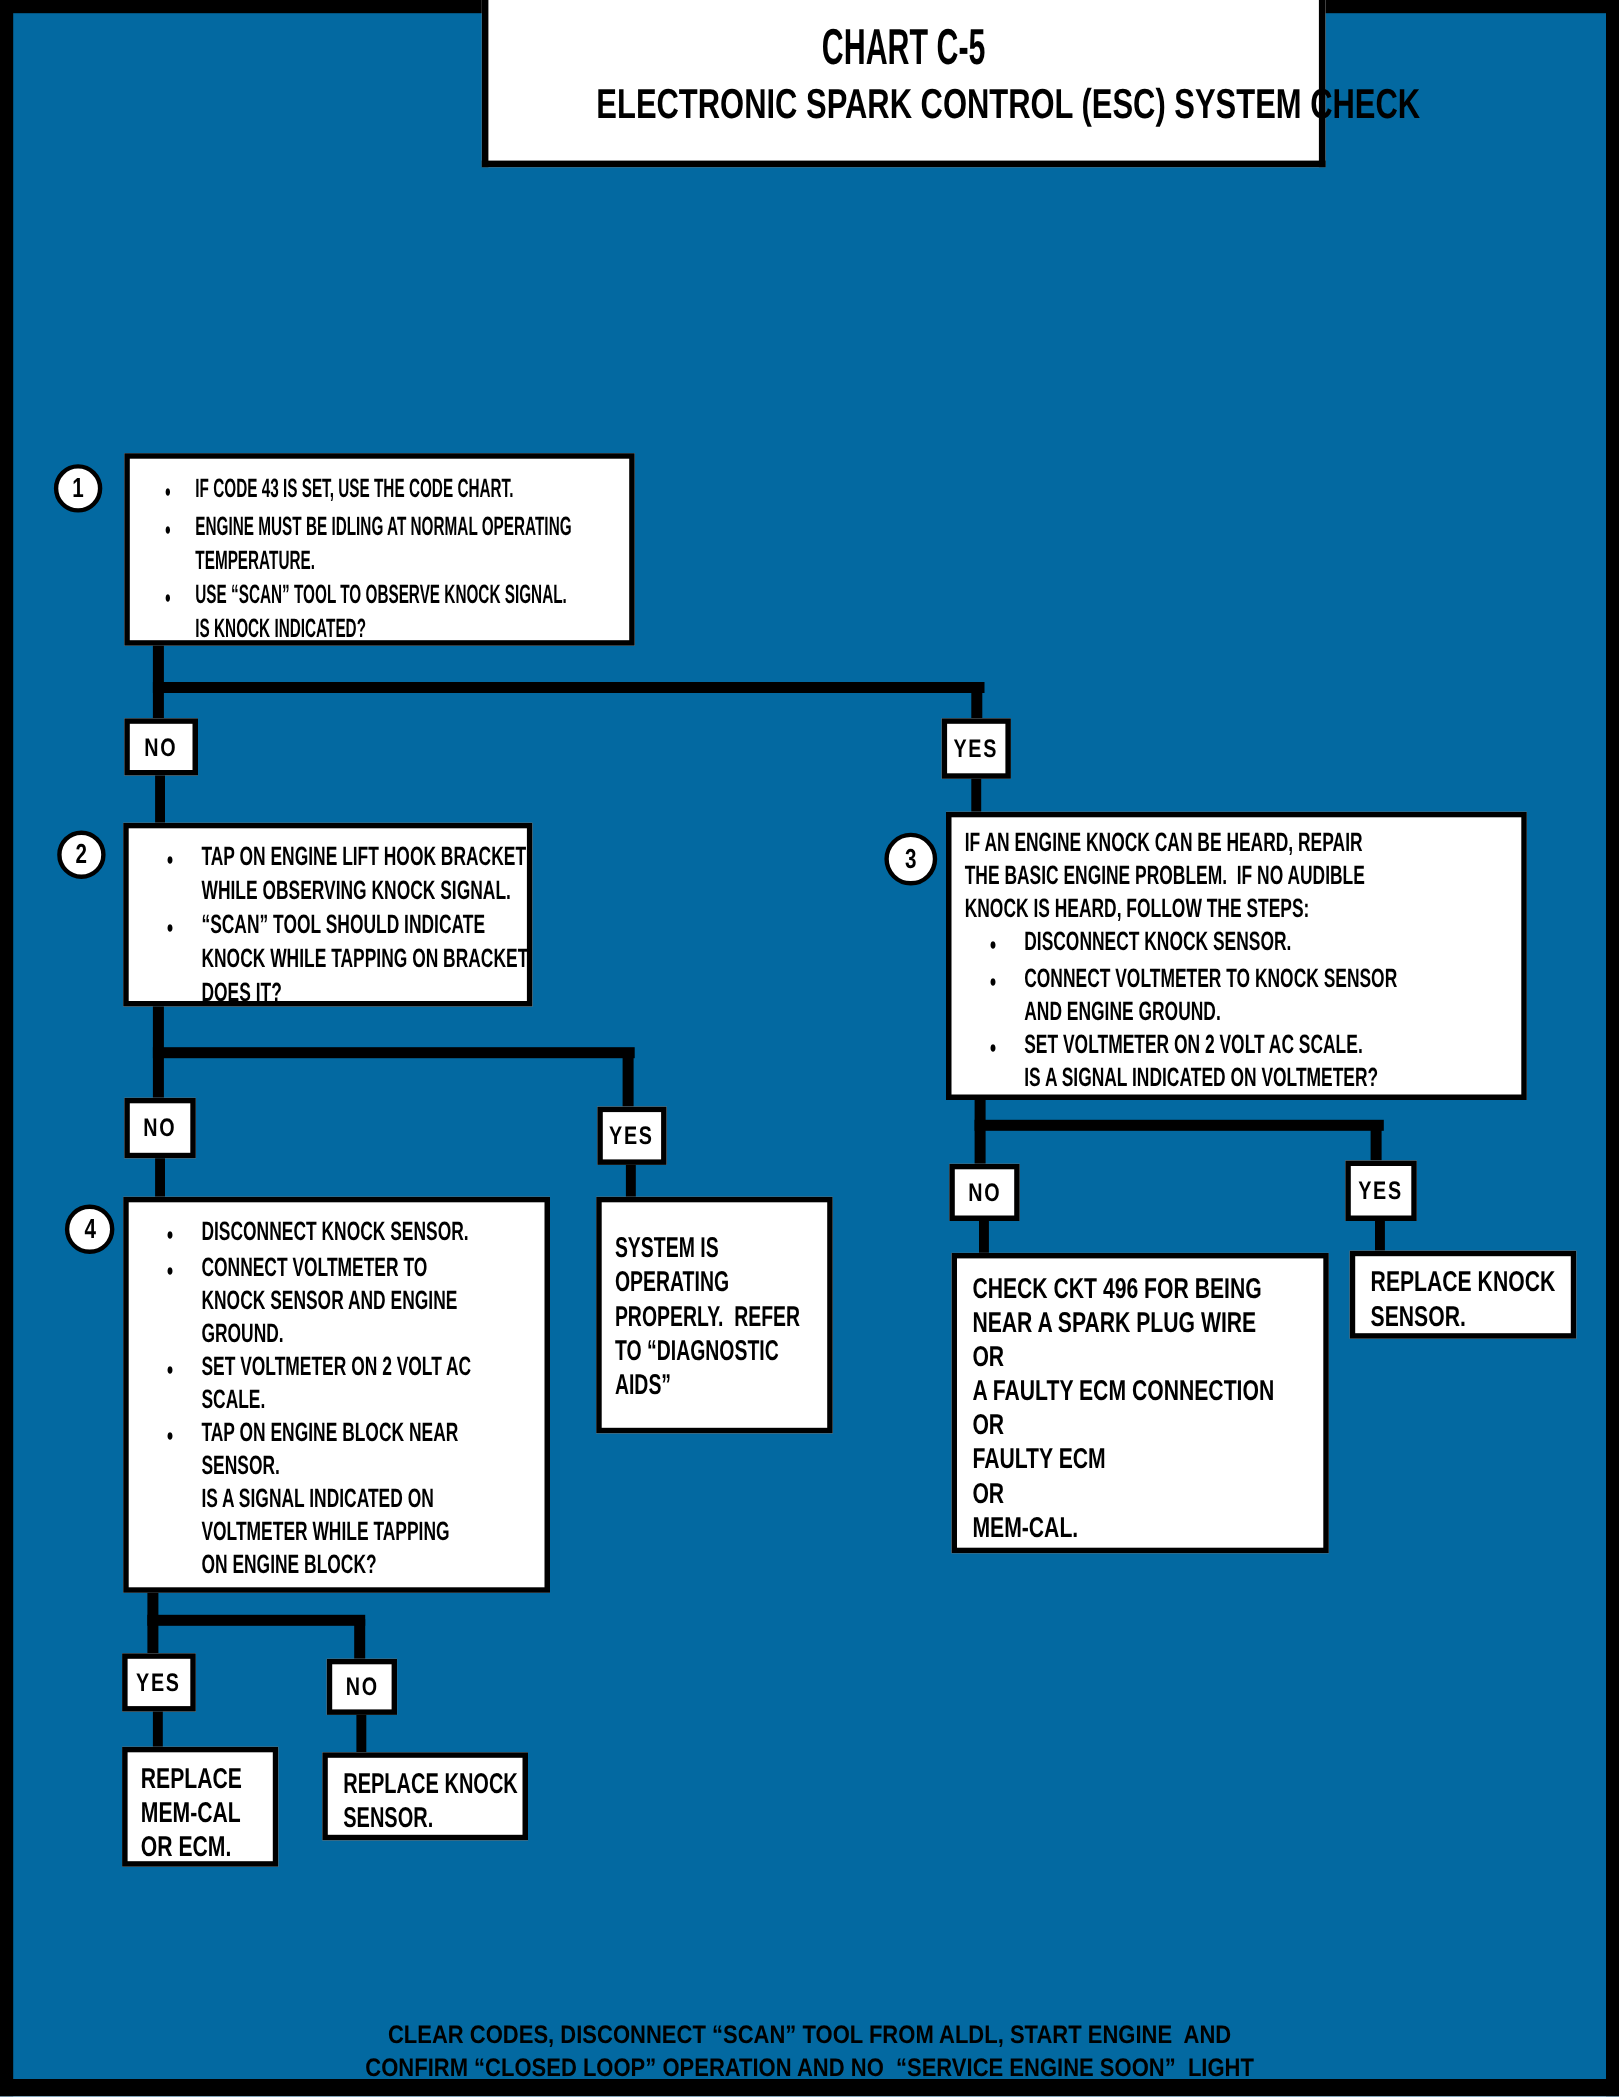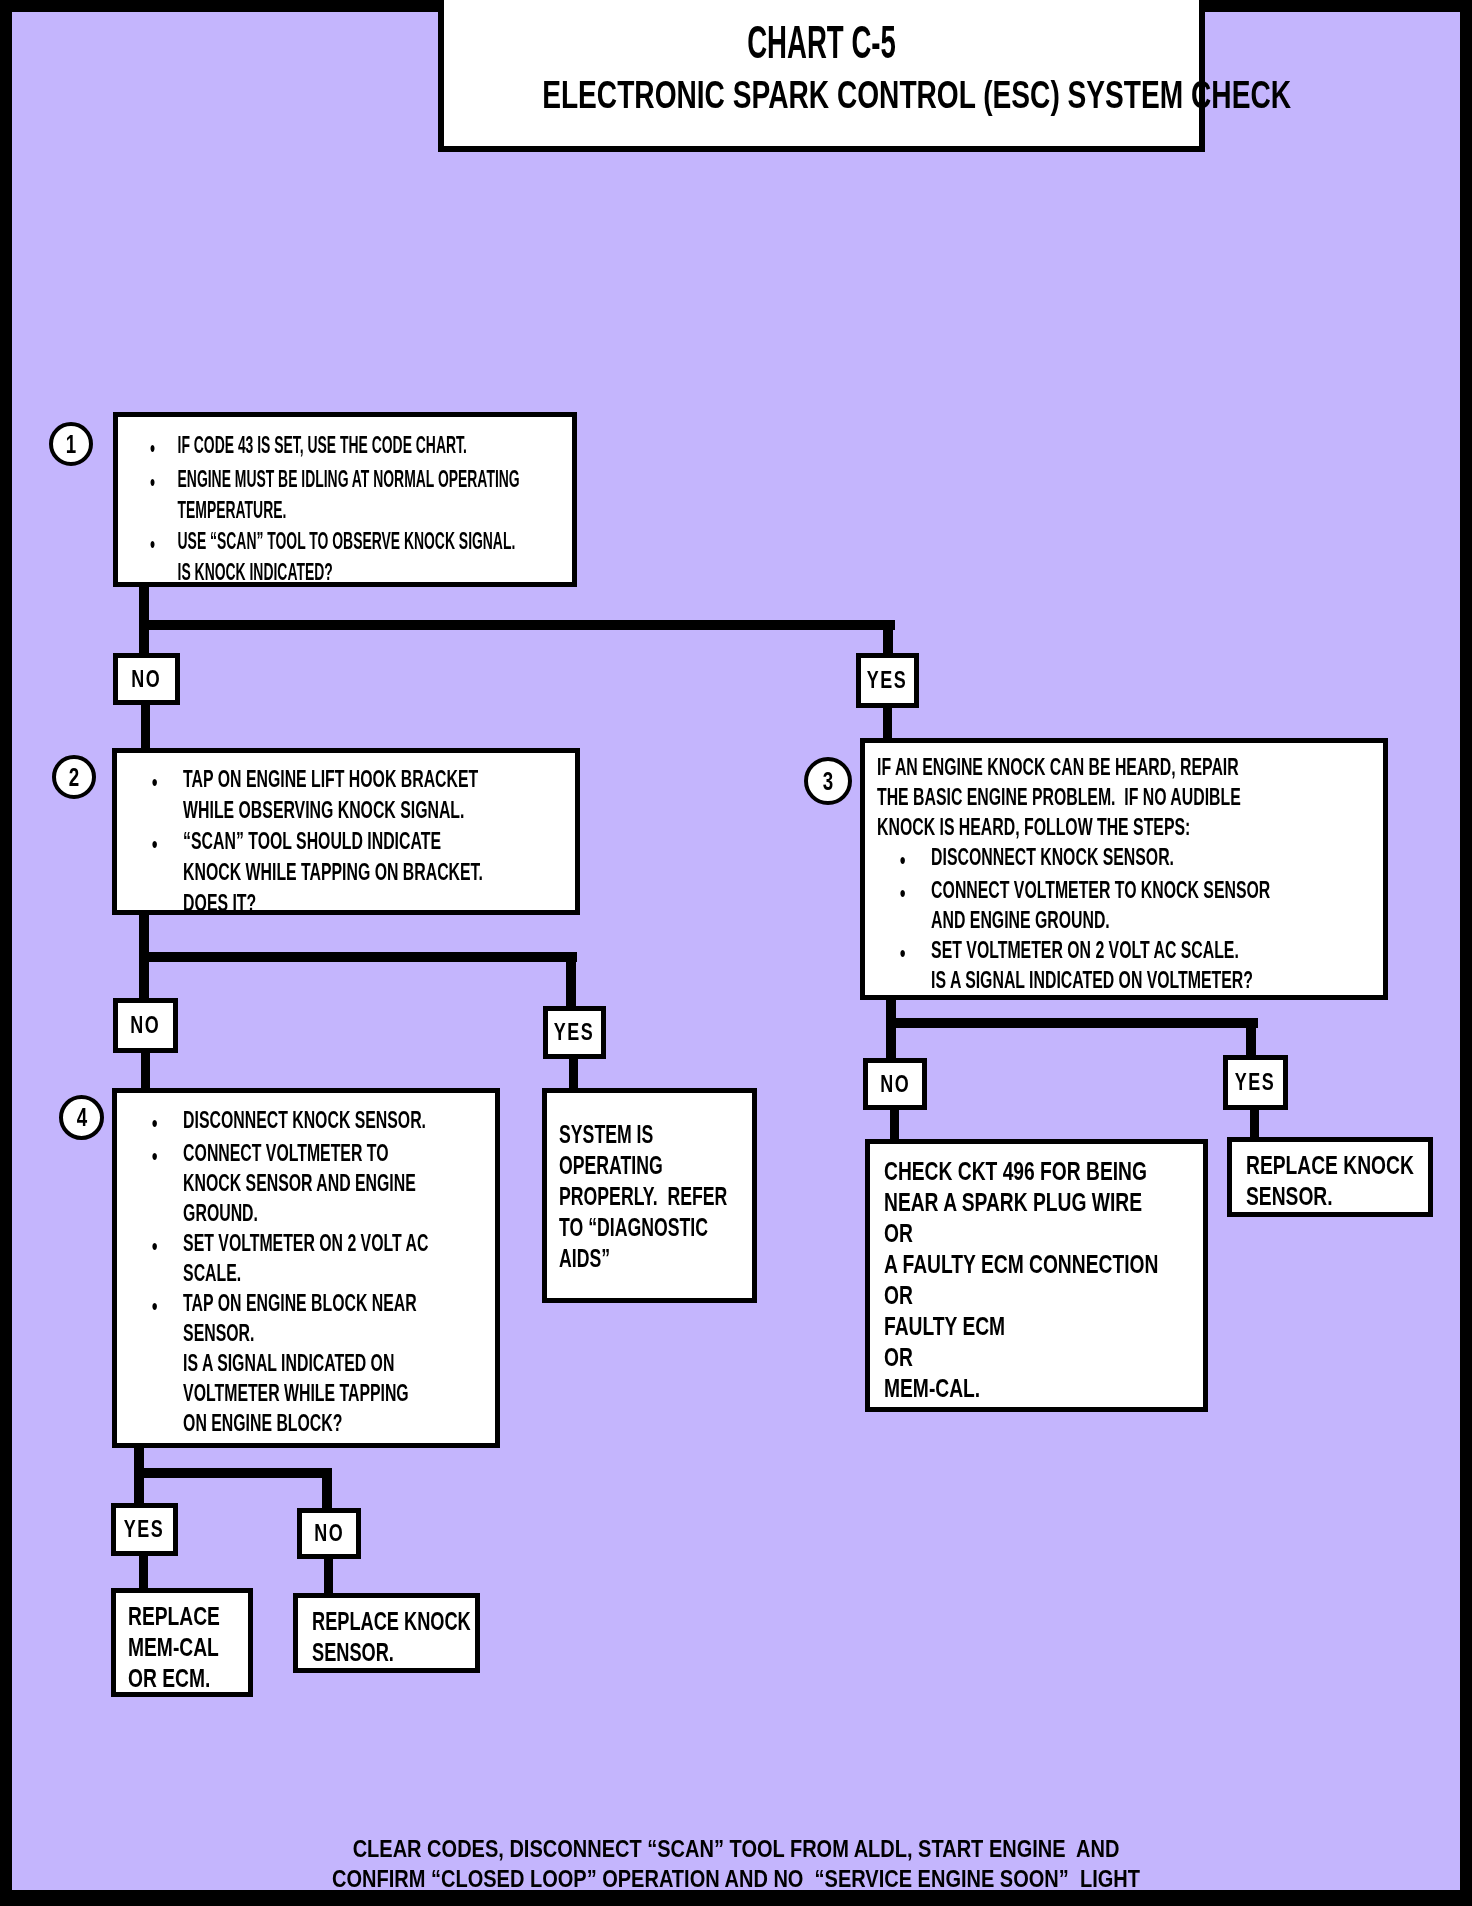--- a/index.html
+++ b/index.html
@@ -1,18 +1,18 @@
 <!DOCTYPE html>
 <html><head>
 <meta charset="utf-8">
 <style>
   * { margin:0; padding:0; box-sizing:border-box; }
   html,body { background:#ffffff; }
   .page {
-    position:relative; width:1472px; height:1906px; background:#c4b5fd;
+    position:relative; width:1472px; height:1906px; background:#0369a1;
     font-family:"Liberation Sans", sans-serif; color:#000; overflow:hidden;
   }
   .edge { position:absolute; background:#000; }
 
   
   .title-box {
     position:absolute; left:438px; top:0; width:767px; height:152px;
     background:#fff; border:6px solid #000; border-top:none; padding-top:16px;
   }
   .t1 { text-align:center; font-weight:700; font-size:46px; line-height:52px;
@@ -96,21 +96,21 @@
   <div class="lbl" style="left:856px;top:653px;width:63px;height:55px;">
     <span>YES</span>
   </div>
 
   <div class="conn" style="left:141px;top:705px;width:9px;height:43px;"></div>
   <div class="conn" style="left:883px;top:708px;width:9px;height:30px;"></div>
 
   <div class="badge" style="left:52px;top:755px;width:44px;height:44px;">
     <span>2</span>
   </div>
-  <div class="node" style="left:112px;top:748px;width:468px;height:167px;">
+  <div class="node" style="left:112px;top:748px;width:372px;height:167px;">
     <div class="ctext" style="--sx:.66;">
       <div class="bi">
           <span class="dot"></span>
           <span class="bt">TAP ON ENGINE LIFT HOOK BRACKET
 WHILE OBSERVING KNOCK SIGNAL.</span>
         </div>
       <div class="bi">
           <span class="dot"></span>
           <span class="bt">“SCAN” TOOL SHOULD INDICATE
 KNOCK WHILE TAPPING ON BRACKET.

